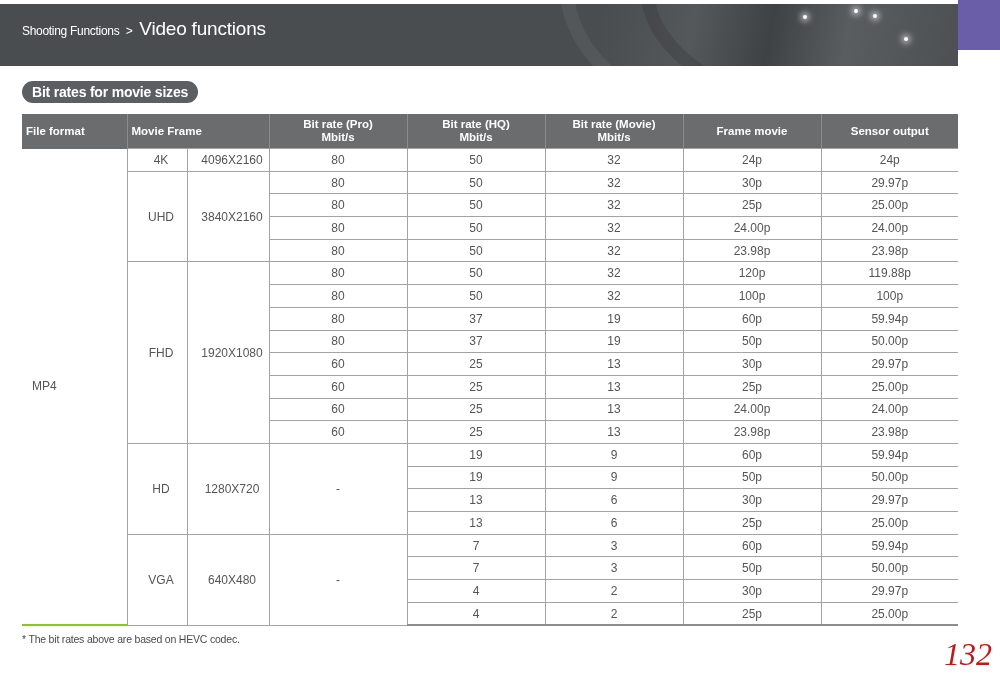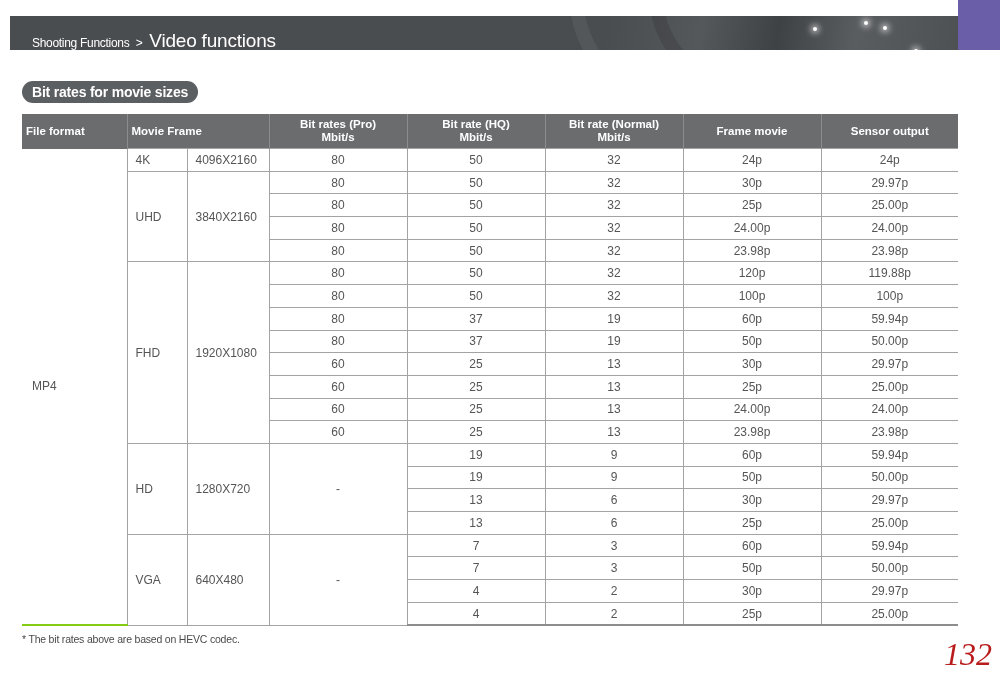--- a/index.html
+++ b/index.html
@@ -3,24 +3,23 @@
 <meta charset="utf-8">
 <style>
   html, body { margin: 0; padding: 0; }
   body {
     width: 1000px; height: 678px; position: relative; overflow: hidden;
     background: #ffffff;
     font-family: "Liberation Sans", "DejaVu Sans", sans-serif;
     color: #4a4a4a;
   }
   .topbar {
-    position: absolute; left: 0; top: 16px; width: 958px; height: 34px;
+    position: absolute; left: 0; top: 4px; width: 958px; height: 62px;
     background: linear-gradient(100deg, #4a4d50 0%, #4a4d50 62%, #55585b 72%, #3f4245 80%, #5a5d60 88%, #4d5053 100%);
     overflow: hidden;
-    margin-left: 10px;
   }
   .topbar .swoosh {
     position: absolute; border-radius: 50%;
     border: 14px solid rgba(255,255,255,0.06);
   }
   .topbar .spark {
     position: absolute; width: 4px; height: 4px; border-radius: 50%;
     background: #ffffff; box-shadow: 0 0 6px 2px rgba(255,255,255,0.7);
   }
   .purple-tab {
@@ -53,21 +52,21 @@
     background: #6a6c6e; color: #ffffff; font-weight: bold;
     font-size: 11.5px; height: 34px; padding: 0; line-height: 13px;
     border-left: 1px solid #8a8c8e;
   }
   table.spec th:first-child { border-left: none; }
   table.spec th.left { text-align: left; padding-left: 4px; }
   table.spec td {
     height: 21.7px; padding: 0; text-align: center;
     border: 1px solid #a3a3a3;
   }
-  table.spec td.left { text-align: left; padding-left: 8px; }
+  table.spec td.left { text-align: center; padding-left: 8px; }
   table.spec td.fmt { border-left: none; border-top: none; padding-left: 10px; text-align: left; }
   table.spec td:last-child { border-right: none; }
   table.spec tr.last td { border-bottom: 2px solid #8d8d8d; }
   table.spec td.fmt { border-bottom: 2px solid #84cc16; }
 
   .notes {
     position: absolute; left: 22px; top: 632px; font-size: 10.5px;
     color: #4a4a4a; line-height: 15px; letter-spacing: -0.2px;
   }
   .page-num {
@@ -104,23 +103,23 @@
     <col style="width:138px">
       <col style="width:138px">
       <col style="width:138px">
     <col style="width:138px">
       <col style="width:137px">
   </colgroup>
   <thead>
     <tr>
       <th class="left">File format</th>
       <th class="left" colspan="2">Movie Frame</th>
-      <th><span>Bit rates (Pro)</span><br><span>Mbit/s</span></th>
+      <th><span>Bit rate (Pro)</span><br><span>Mbit/s</span></th>
       <th><span>Bit rate (HQ)</span><br><span>Mbit/s</span></th>
-      <th><span>Bit rate (Normal)</span><br><span>Mbit/s</span></th>
+      <th><span>Bit rate (Movie)</span><br><span>Mbit/s</span></th>
       <th>Frame movie</th>
       <th>Sensor output</th>
     </tr>
   </thead>
   <tbody id="tbody">
       <tr>
         <td class="fmt" rowspan="21">MP4</td>
         <td class="left" rowspan="1">4K</td>
         <td class="left" rowspan="1">4096X2160</td>
         <td>80</td>

